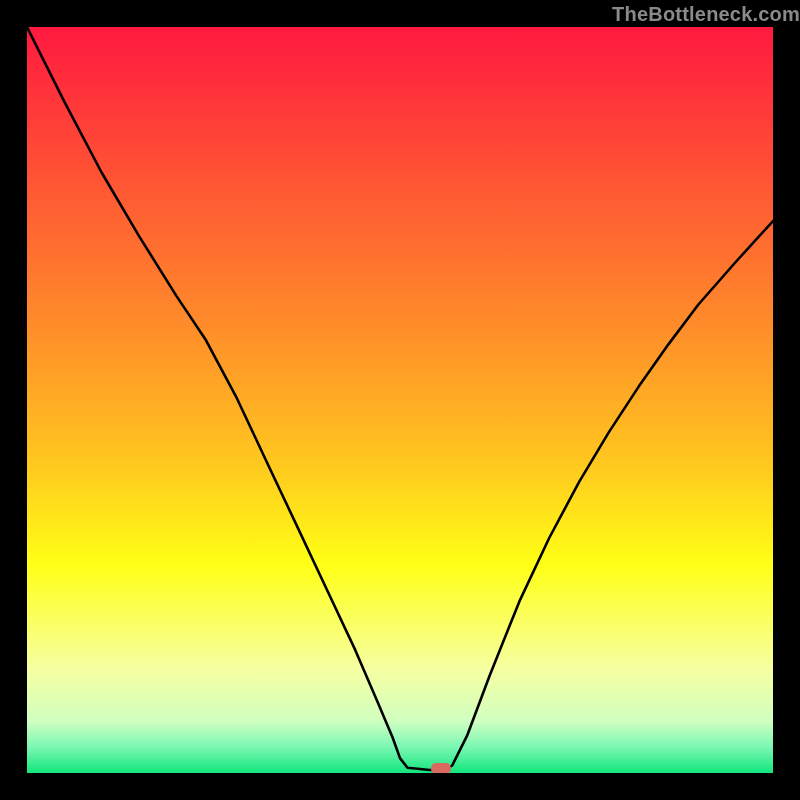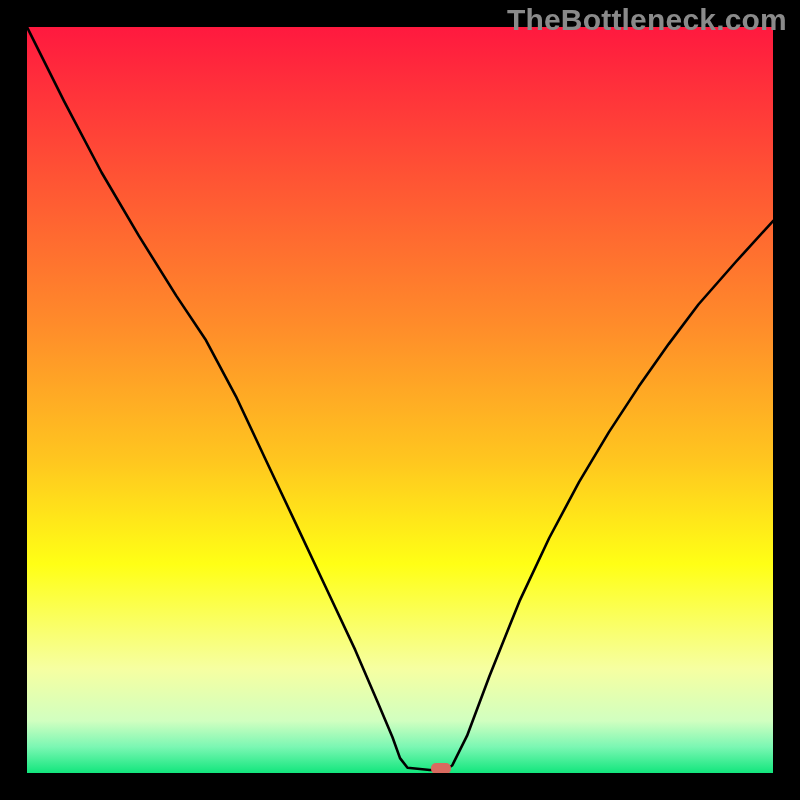--- a/index.html
+++ b/index.html
@@ -20,23 +20,23 @@
   .plot-area {
     position: absolute;
     left: 27px;
     top: 27px;
     width: 746px;
     height: 746px;
   }
   .watermark {
     position: absolute;
     top: 3px;
-    right: 13px;
+    right: 0;
     font-family: Arial, Helvetica, sans-serif;
-    font-size: 30px;
+    font-size: 20px;
     font-weight: 600;
     color: #8a8a8a;
     letter-spacing: 0.2px;
     user-select: none;
   }
 </style>
 </head>
 <body>
 
 <div class="frame">

